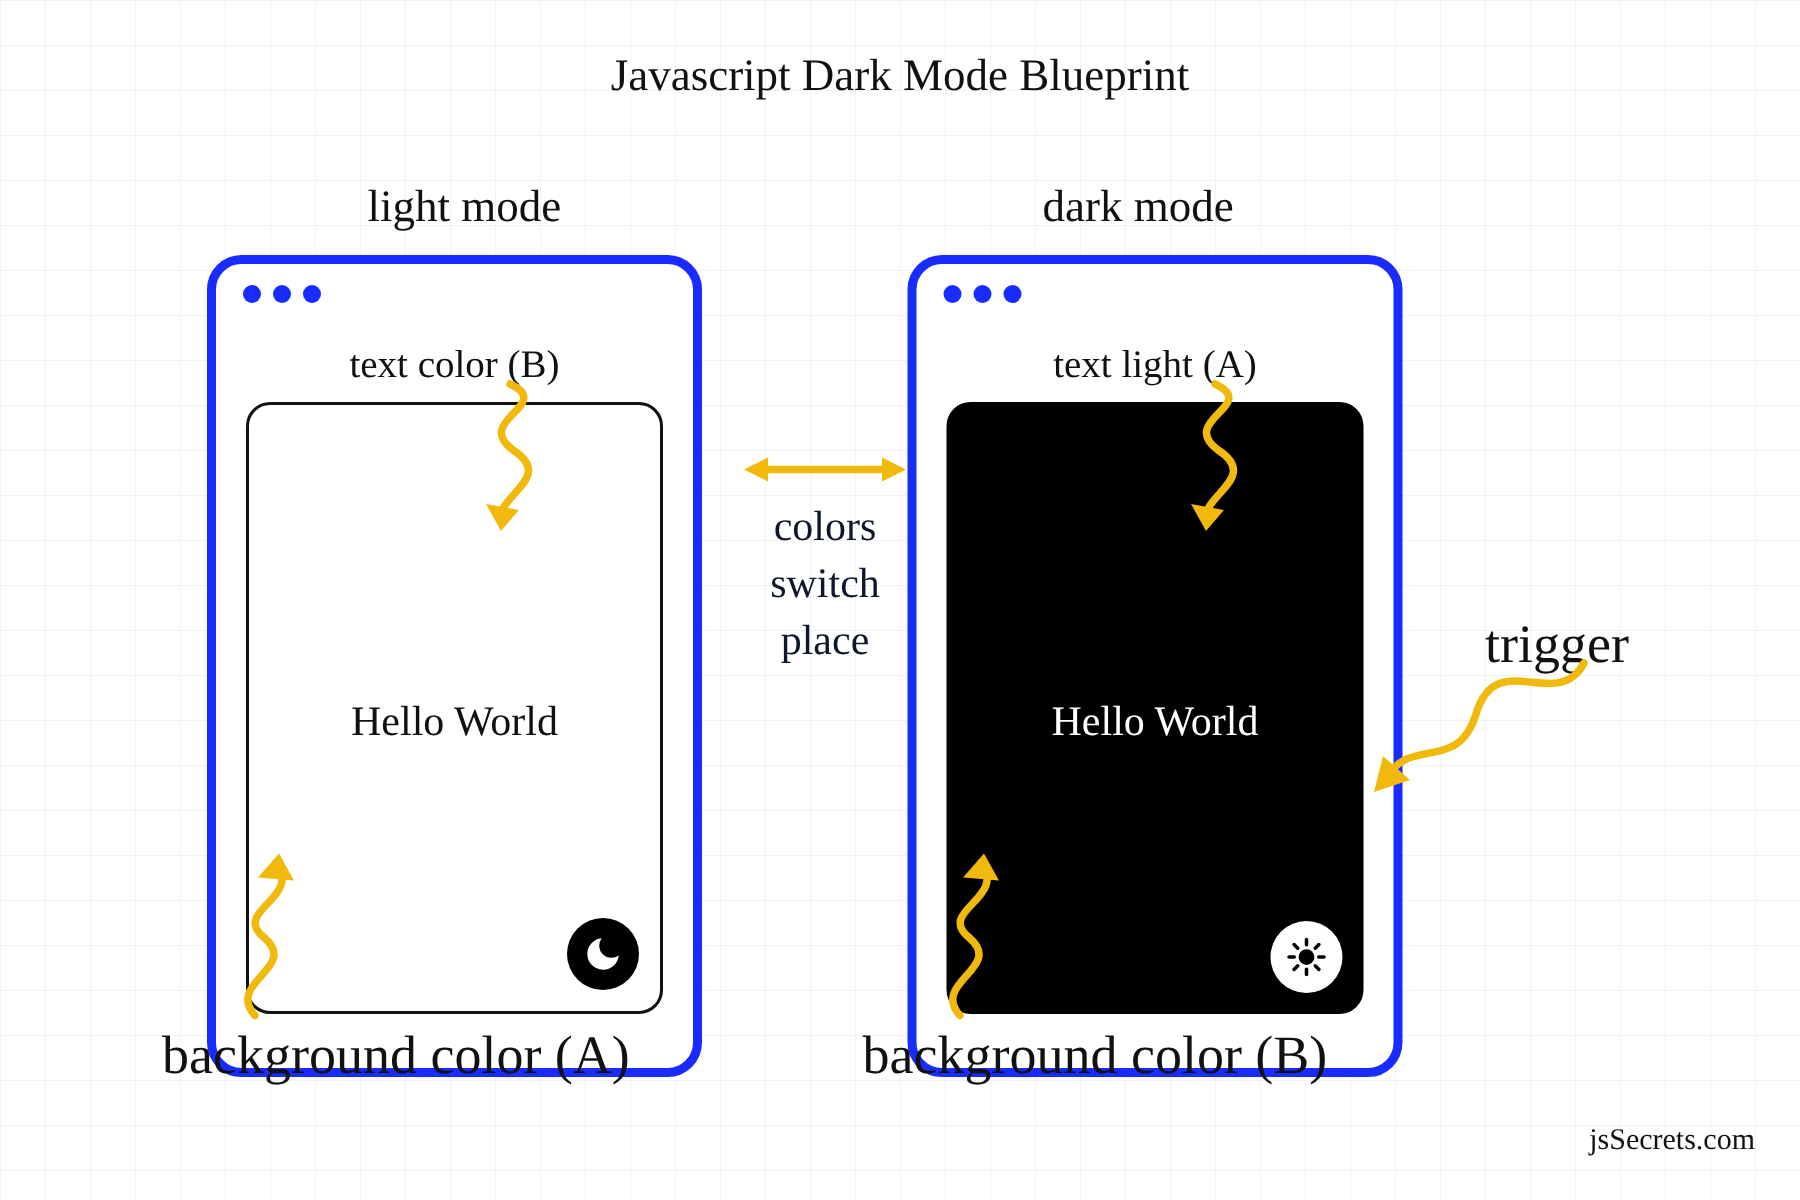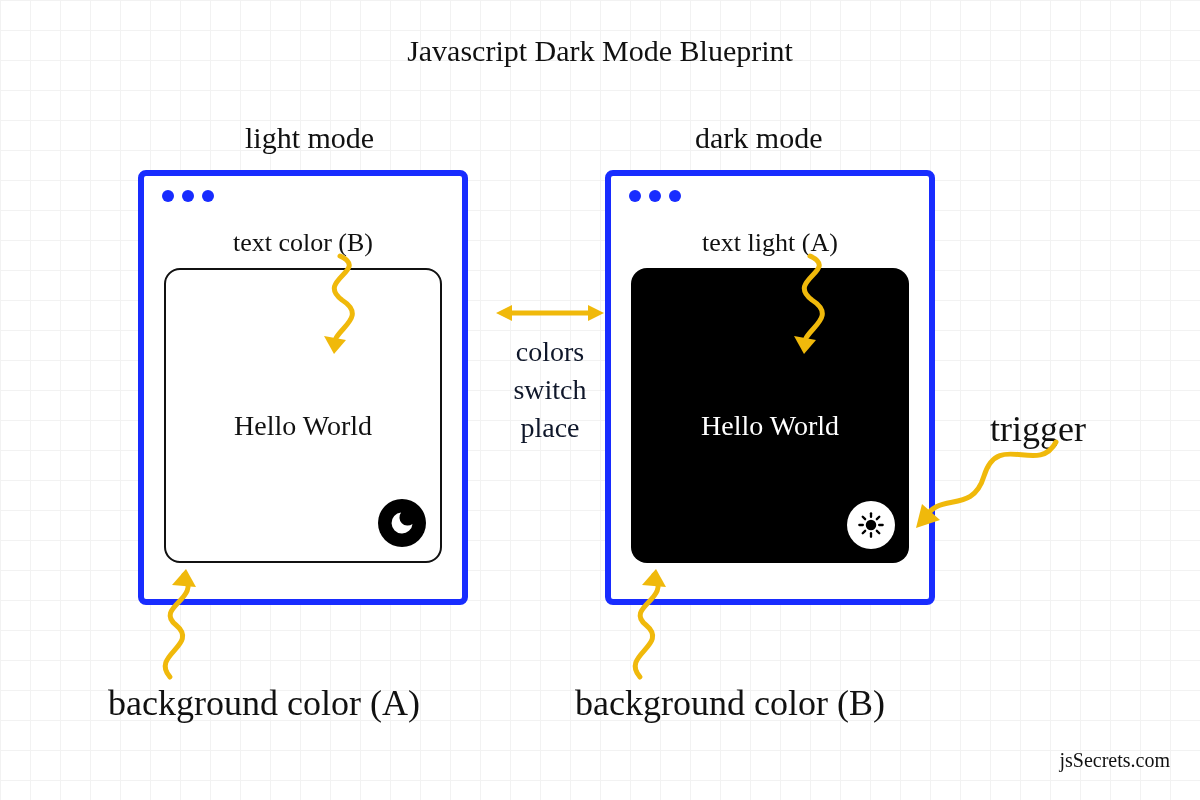--- a/index.html
+++ b/index.html
@@ -30,23 +30,23 @@
     color: #111;
   }
   .annotation {
     position: absolute;
     font-size: 36px;
     color: #111;
   }
   .window {
     position: absolute;
     width: 330px;
-    height: 435px;
+    height: 548px;
     border: 6px solid #182cff;
-    border-radius: 8px;
+    border-radius: 23px;
     background: #fff;
   }
   .dots {
     position: absolute;
     left: 18px;
     top: 14px;
     display: flex;
     gap: 8px;
   }
   .dots span {

